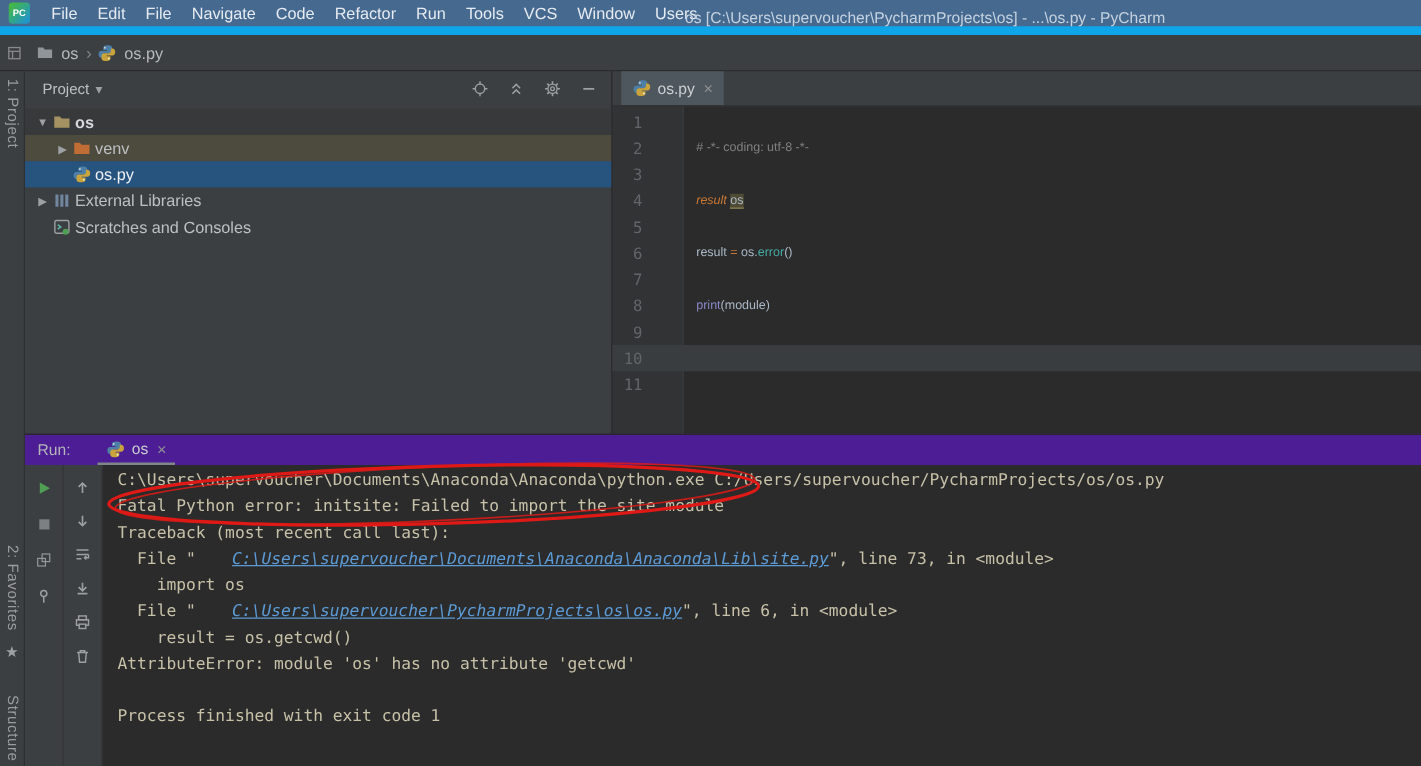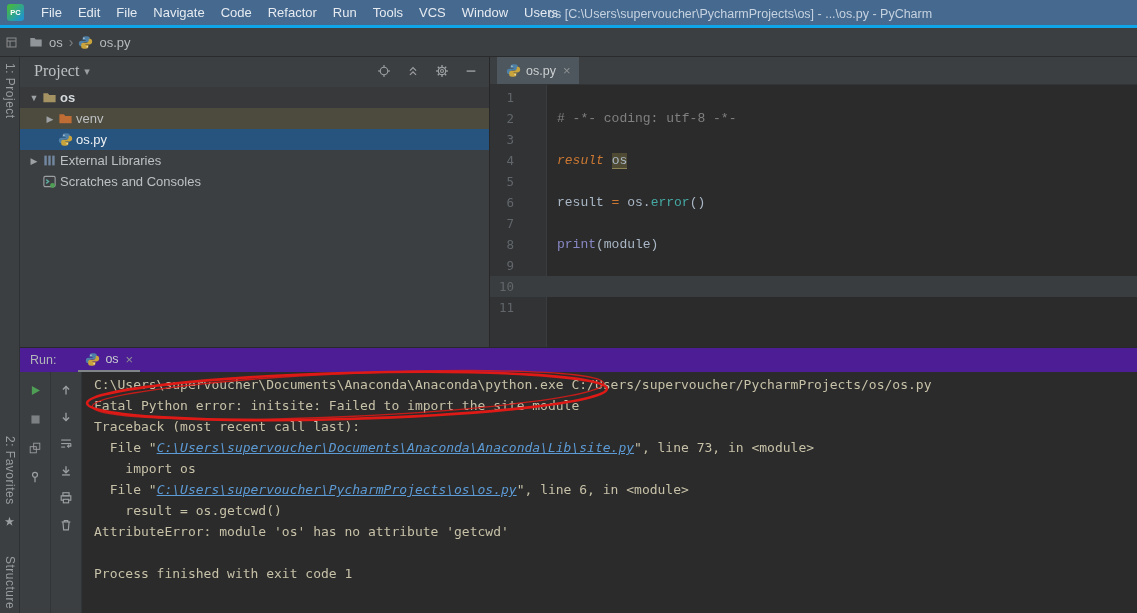--- a/index.html
+++ b/index.html
@@ -3,21 +3,21 @@
 <meta charset="utf-8">
 <title>PyCharm</title>
 <style>
   * { box-sizing: border-box; margin: 0; padding: 0; }
   html, body { width: 1137px; height: 613px; overflow: hidden; background: #2b2b2b;
     font-family: "Liberation Sans", sans-serif; }
   #app { position: relative; width: 1137px; height: 613px; background: #2b2b2b; overflow: hidden; }
 
   
   .titlebar { position: absolute; top: 0; left: 0; right: 0; height: 28px; background: #45698f;
-    display: flex; align-items: center; border-bottom: 3px solid #0ea5e9; }
+    display: flex; align-items: center; border-bottom: 7px solid #0ea5e9; }
   .app-icon { width: 17px; height: 17px; border-radius: 3px; margin: 0 9px 0 7px;
     background: linear-gradient(135deg, #43b649 15%, #2196c9 85%);
     color: #fff; font-size: 7.5px; font-weight: bold; display: flex; align-items: center; justify-content: center; }
   .menus { display: flex; }
   .menu-item { padding: 0 8px; line-height: 27px; font-size: 13px; color: #e6ebf1; cursor: default; }
   .window-title { position: absolute; left: 548px; top: 0; height: 44px; line-height: 28px;
     color: #c6d2e0; font-size: 12.5px; white-space: nowrap; }
 
   
   .breadcrumb-bar { position: absolute; top: 28px; left: 0; right: 0; height: 29px; background: #3c3f41;
@@ -35,21 +35,21 @@
     letter-spacing: 0.5px; white-space: nowrap; cursor: default; }
   #stripe-project { top: 6px; }
   #stripe-favorites { bottom: 108px; }
   #stripe-structure { bottom: 4px; }
   .stripe-star { position: absolute; left: 4px; bottom: 86px; }
 
   
   .project-panel { position: absolute; left: 20px; top: 57px; width: 470px; height: 290px;
     background: #3c3f41; border-right: 1px solid #282828; }
   .panel-header { height: 28px; display: flex; align-items: center; padding-left: 14px; }
-  .panel-title { color: #bcc0c2; font-size: 16px; font-family: Liberation Serif, serif; }
+  .panel-title { color: #bcc0c2; font-size: 12px; }
   .panel-caret { color: #9da0a2; font-size: 11px; margin-left: 5px; }
   .header-icons { margin-left: auto; margin-right: 10px; display: flex; gap: 13px; }
   .panel-icon { width: 16px; height: 16px; display: inline-flex; align-items: center; justify-content: center; cursor: pointer; }
   .tree { padding-top: 2px; }
   .tree-row { height: 21px; display: flex; align-items: center; white-space: nowrap; cursor: default; }
   .tree-row.root { background: #37393b; }
   .tree-row.venv { background: #4d4a3e; }
   .tree-row.selected { background: #27537f; }
   .tree-arrow { width: 16px; text-align: center; color: #9ea1a3; font-size: 9px; flex: none; }
   .tree-icon { width: 18px; flex: none; display: inline-flex; align-items: center; }
@@ -65,21 +65,21 @@
     background: #4e575d; color: #ccd0d2; font-size: 12.5px; cursor: pointer; }
   .tab-close { color: #8f9294; font-size: 13px; margin-left: 2px; cursor: pointer; }
   .editor-body { position: absolute; top: 28px; left: 0; right: 0; bottom: 0; }
   .gutter-bg { position: absolute; left: 0; top: 0; bottom: 0; width: 57px; background: #313335;
     border-right: 1px solid #3a3d3f; z-index: 0; }
   .current-line { position: absolute; left: 0; right: 0; height: 21px; background: #3a3d3f; z-index: 1; }
   .gutter-nums { position: absolute; left: 0; top: 2px; width: 56px; z-index: 2; }
   .gutter-num { height: 21px; line-height: 21px; text-align: right; padding-right: 32px;
     color: #62666a; font-family: "DejaVu Sans Mono", monospace; font-size: 12.5px; }
   .code-lines { position: absolute; left: 57px; top: 2px; right: 0; z-index: 2;
-    font-family: Liberation Mono, monospace; font-size: 13px; }
+    font-family: Liberation Sans, sans-serif; font-size: 10px; }
   .code-line { height: 21px; line-height: 21px; padding-left: 10px; white-space: pre; color: #a9b7c6; }
   .seg-comment { color: #808080; }
   .seg-kw { color: #cc7832; font-style: italic; }
   .seg-op { color: #cc7832; }
   .seg-method { color: #45a9a3; }
   .seg-builtin { color: #8888c6; }
   .seg-ref { color: #a9b7c6; background: #4e4a33; border-bottom: 1px solid #8c8454; }
 
   
   .run-panel { position: absolute; left: 20px; top: 347px; right: 0; bottom: 0; }
@@ -90,21 +90,21 @@
     border-bottom: 2px solid #80858a; color: #c9cdcf; font-size: 12.5px; cursor: pointer; }
   .run-body { position: absolute; top: 25px; left: 0; right: 0; bottom: 0; background: #2b2b2b; }
   .run-toolbar { position: absolute; top: 0; bottom: 0; width: 31px; background: #3c3f41;
     border-right: 1px solid #323537; display: flex; flex-direction: column; align-items: center; padding-top: 10px; }
   .ta { left: 0; gap: 13px; }
   .tb { left: 31px; gap: 11px; }
   .tool-icon { width: 16px; height: 16px; display: flex; align-items: center; justify-content: center; cursor: pointer; }
   .console { position: absolute; left: 62px; right: 0; top: 0; bottom: 0; padding: 2px 0 0 12px; overflow: hidden;
     font-family: "DejaVu Sans Mono", monospace; font-size: 13px; }
   .console-line { height: 21px; line-height: 21px; white-space: pre; color: #c7c1a8; }
-  .cs-link { color: #5c9bd6; font-style: italic; text-decoration: underline; cursor: pointer; }
+  .cs-link { color: #5c9bd6; font-style: italic; text-decoration: underline; cursor: pointer; margin-left: 29px; }
   .annotation { position: absolute; left: 60px; top: 19px; z-index: 6; pointer-events: none; }
 </style>
 </head>
 <body>
 
 <div id="app">
 
   <div class="titlebar">
     <div class="app-icon">
       <span>PC</span>

